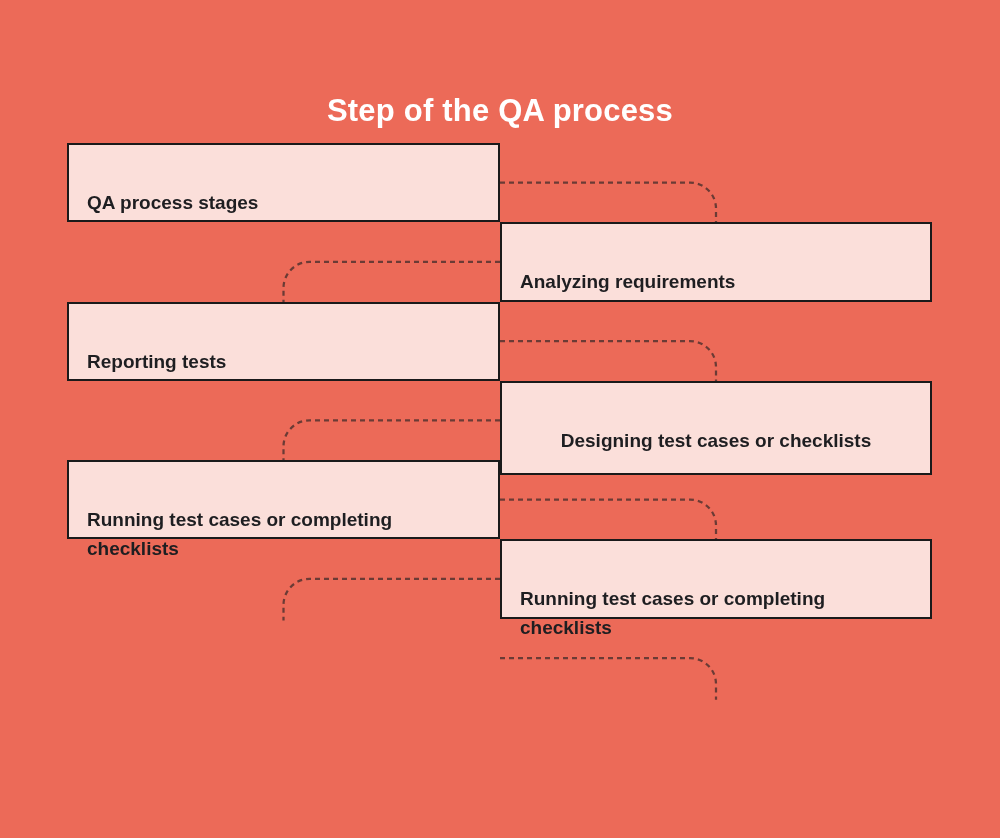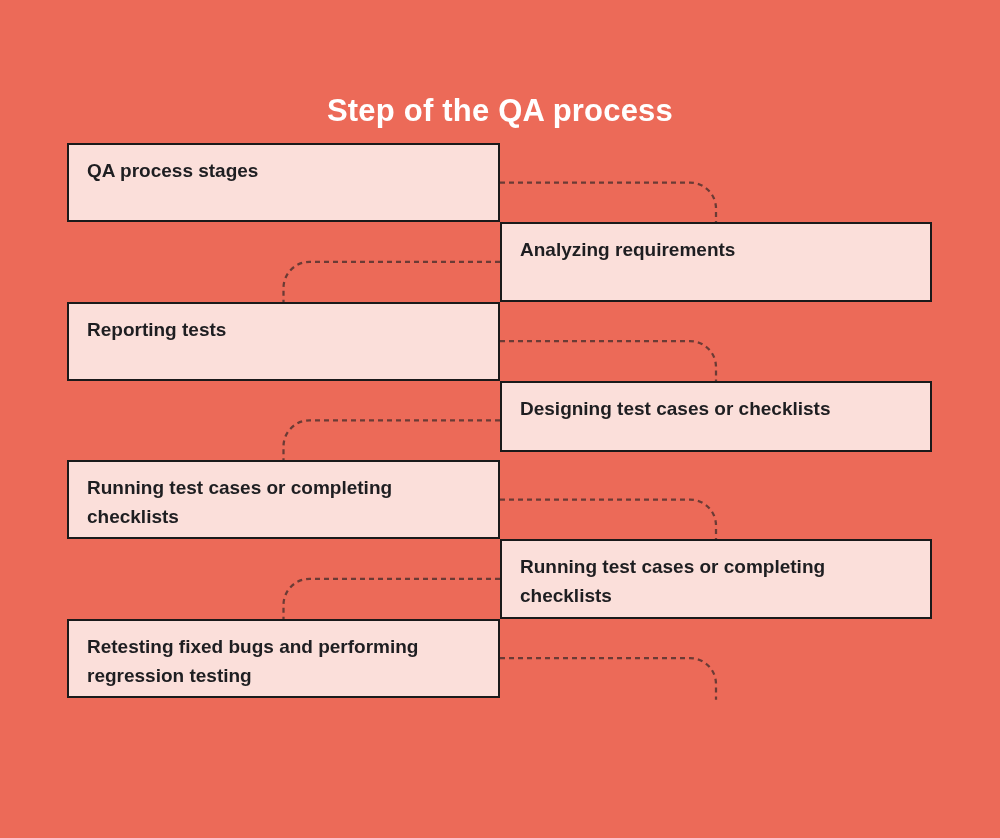--- a/index.html
+++ b/index.html
@@ -37,20 +37,21 @@
     background: var(--box-fill, #FBDFDA);
     border: 2px solid var(--box-border, #1A1A1A);
     padding: 11px 18px 0 18px;
   }
   .box-label {
     display: block;
     font-size: 19px;
     line-height: 29px;
     font-weight: 700;
     color: var(--box-text, #1E1E21);
+    margin-top: 32px;
   }
 </style>
 </head>
 <body>
 
 <div class="canvas">
   <div class="title">Step of the QA process</div>
 
   <svg class="connectors" id="connectors" viewBox="0 0 1000 838">
       <path d="M 500 182.625 L 690 182.625 A 26 26 0 0 1 716 208.625 L 716 224.25" fill="none" stroke="#6B3B35" stroke-width="2.25" stroke-dasharray="5 4"></path>
@@ -64,25 +65,22 @@
 
   <div class="box" style="top: 143px; height: 79.25px; left: 67px; width: 433px;">
     <span class="box-label">QA process stages</span>
   </div>
   <div class="box" style="top: 222.25px; height: 79.25px; left: 500px; width: 432px;">
     <span class="box-label">Analyzing requirements</span>
   </div>
   <div class="box" style="top: 301.5px; height: 79.25px; left: 67px; width: 433px;">
     <span class="box-label">Reporting tests</span>
   </div>
-  <div class="box" style="top: 380.75px; height: 71px; left: 500px; width: 432px;">
+  <div class="box" style="top: 380.75px; height: 94px; left: 500px; width: 432px; text-align: center;">
     <span class="box-label">Designing test cases or checklists</span>
   </div>
   <div class="box" style="top: 460px; height: 79.25px; left: 67px; width: 433px;">
     <span class="box-label">Running test cases or completing checklists</span>
   </div>
   <div class="box" style="top: 539.25px; height: 79.25px; left: 500px; width: 432px;">
     <span class="box-label">Running test cases or completing checklists</span>
   </div>
-  <div class="box" style="top: 618.5px; height: 79.25px; left: 67px; width: 433px;">
-    <span class="box-label">Retesting fixed bugs and performing regression testing</span>
-  </div>
 </div>
 
 </body></html>

